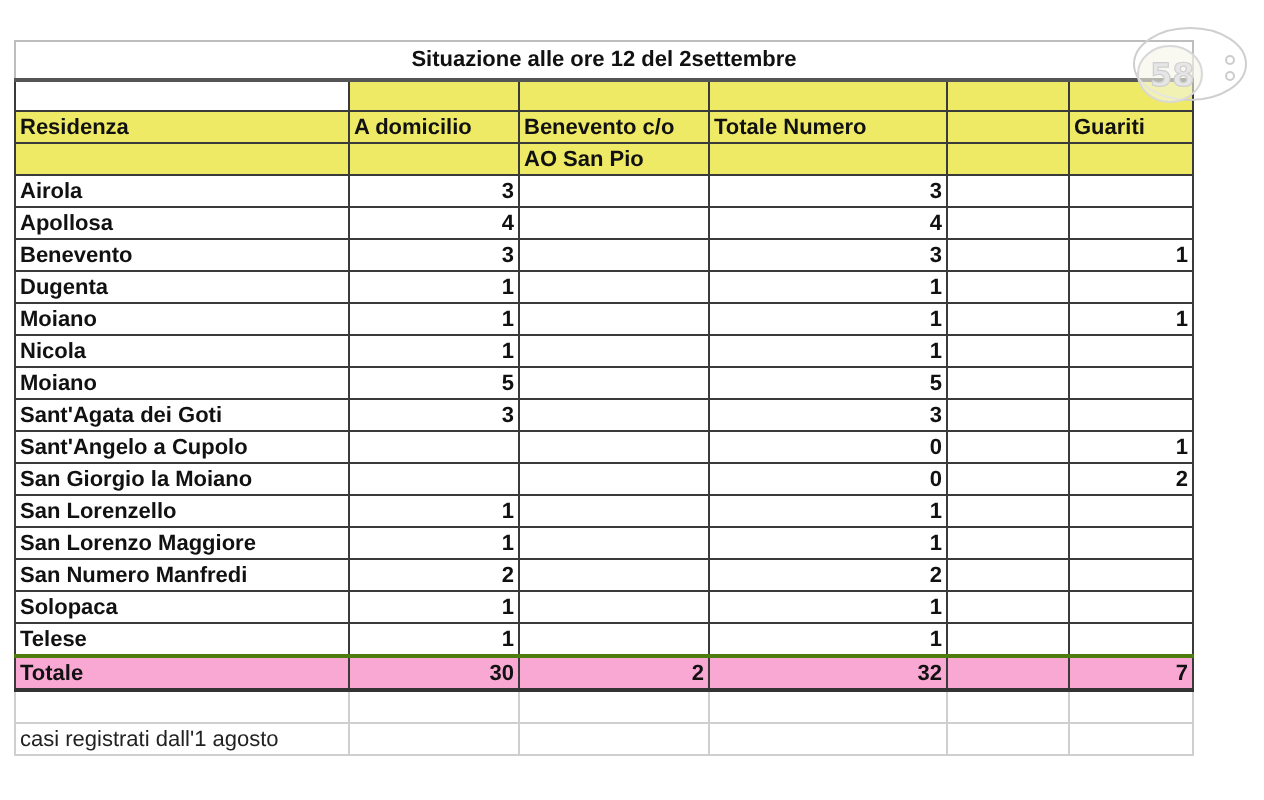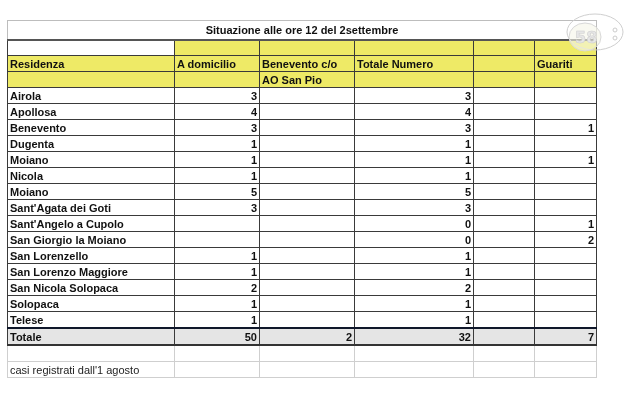--- a/index.html
+++ b/index.html
@@ -7,21 +7,21 @@
          font-family: "Liberation Sans", "DejaVu Sans", sans-serif; }
   #sheet { position: absolute; left: 7px; top: 20px; border-collapse: collapse; table-layout: fixed; }
   #sheet td { padding: 0 2px; font-size: 11px; font-weight: bold; color: #111; height: 15px;
               line-height: 14px; white-space: nowrap; overflow: hidden;
               border: 1px solid #3a3a3a; }
   #sheet td.num { text-align: right; }
   #sheet tr.title td { height: 18px; text-align: center; border: 1px solid #bdbdbd; border-bottom: 2px solid #555; background: #fff; }
   #sheet tr.yel td { background: #eeea66; }
   #sheet tr.blank-top td { height: 14px; }
   #sheet tr.blank-top td.first { background: #fff; }
-  #sheet tr.total td { background: #e5e5e5; border-top: 2px solid #0f172a; border-bottom: 2px solid #333; }
+  #sheet tr.total td { background: #f9a8d4; border-top: 2px solid #4d7c0f; border-bottom: 2px solid #333; }
   #sheet tr.foot td { border: 1px solid #cfcfcf; font-weight: normal; color: #222; background: #fff; margin-top: 36px; }
   #sheet tr.data td { background: #fff; }
   .watermark { position: absolute; left: 555px; top: 10px; width: 70px; height: 50px; pointer-events: none; }
 </style>
 </head>
 <body>
 
 <table id="sheet">
   <colgroup>
     <col style="width:167px">
@@ -149,21 +149,21 @@
       </tr>
       <tr class="data">
         <td>San Lorenzo Maggiore</td>
         <td class="num">1</td>
         <td class="num"></td>
         <td class="num">1</td>
         <td class="num"></td>
         <td class="num"></td>
       </tr>
       <tr class="data">
-        <td>San Nicola Solopaca</td>
+        <td>San Numero Manfredi</td>
         <td class="num">2</td>
         <td class="num"></td>
         <td class="num">2</td>
         <td class="num"></td>
         <td class="num"></td>
       </tr>
       <tr class="data">
         <td>Solopaca</td>
         <td class="num">1</td>
         <td class="num"></td>
@@ -174,21 +174,21 @@
       <tr class="data">
         <td>Telese</td>
         <td class="num">1</td>
         <td class="num"></td>
         <td class="num">1</td>
         <td class="num"></td>
         <td class="num"></td>
       </tr>
       <tr class="total">
         <td>Totale</td>
-        <td class="num">50</td>
+        <td class="num">30</td>
         <td class="num">2</td>
         <td class="num">32</td>
         <td class="num"></td>
         <td class="num">7</td>
       </tr>
       <tr class="foot">
         <td></td>
         <td></td>
         <td></td>
         <td></td>

